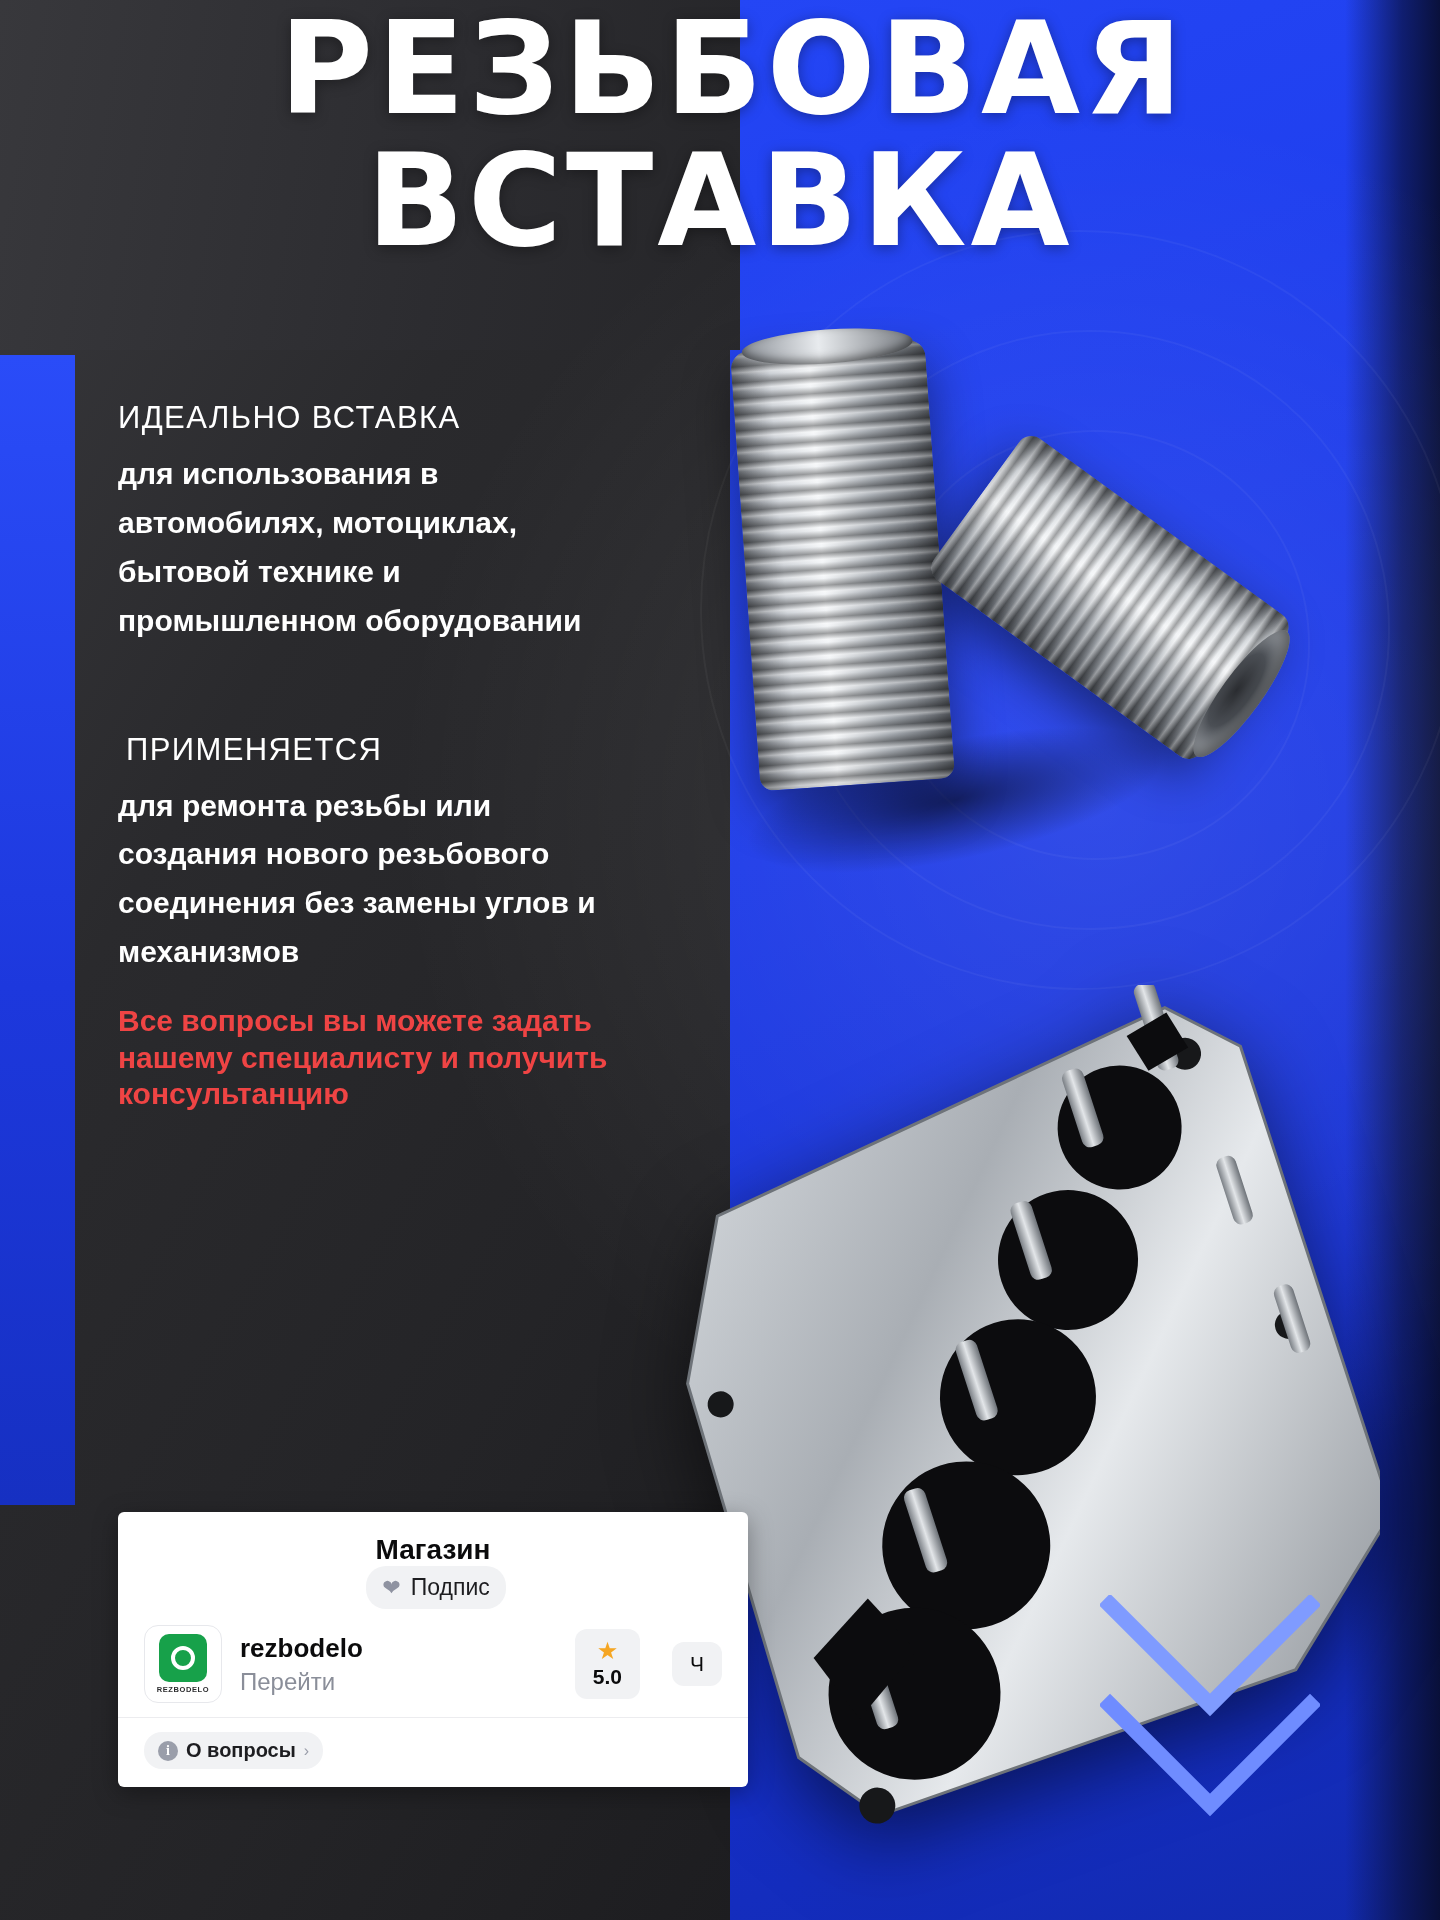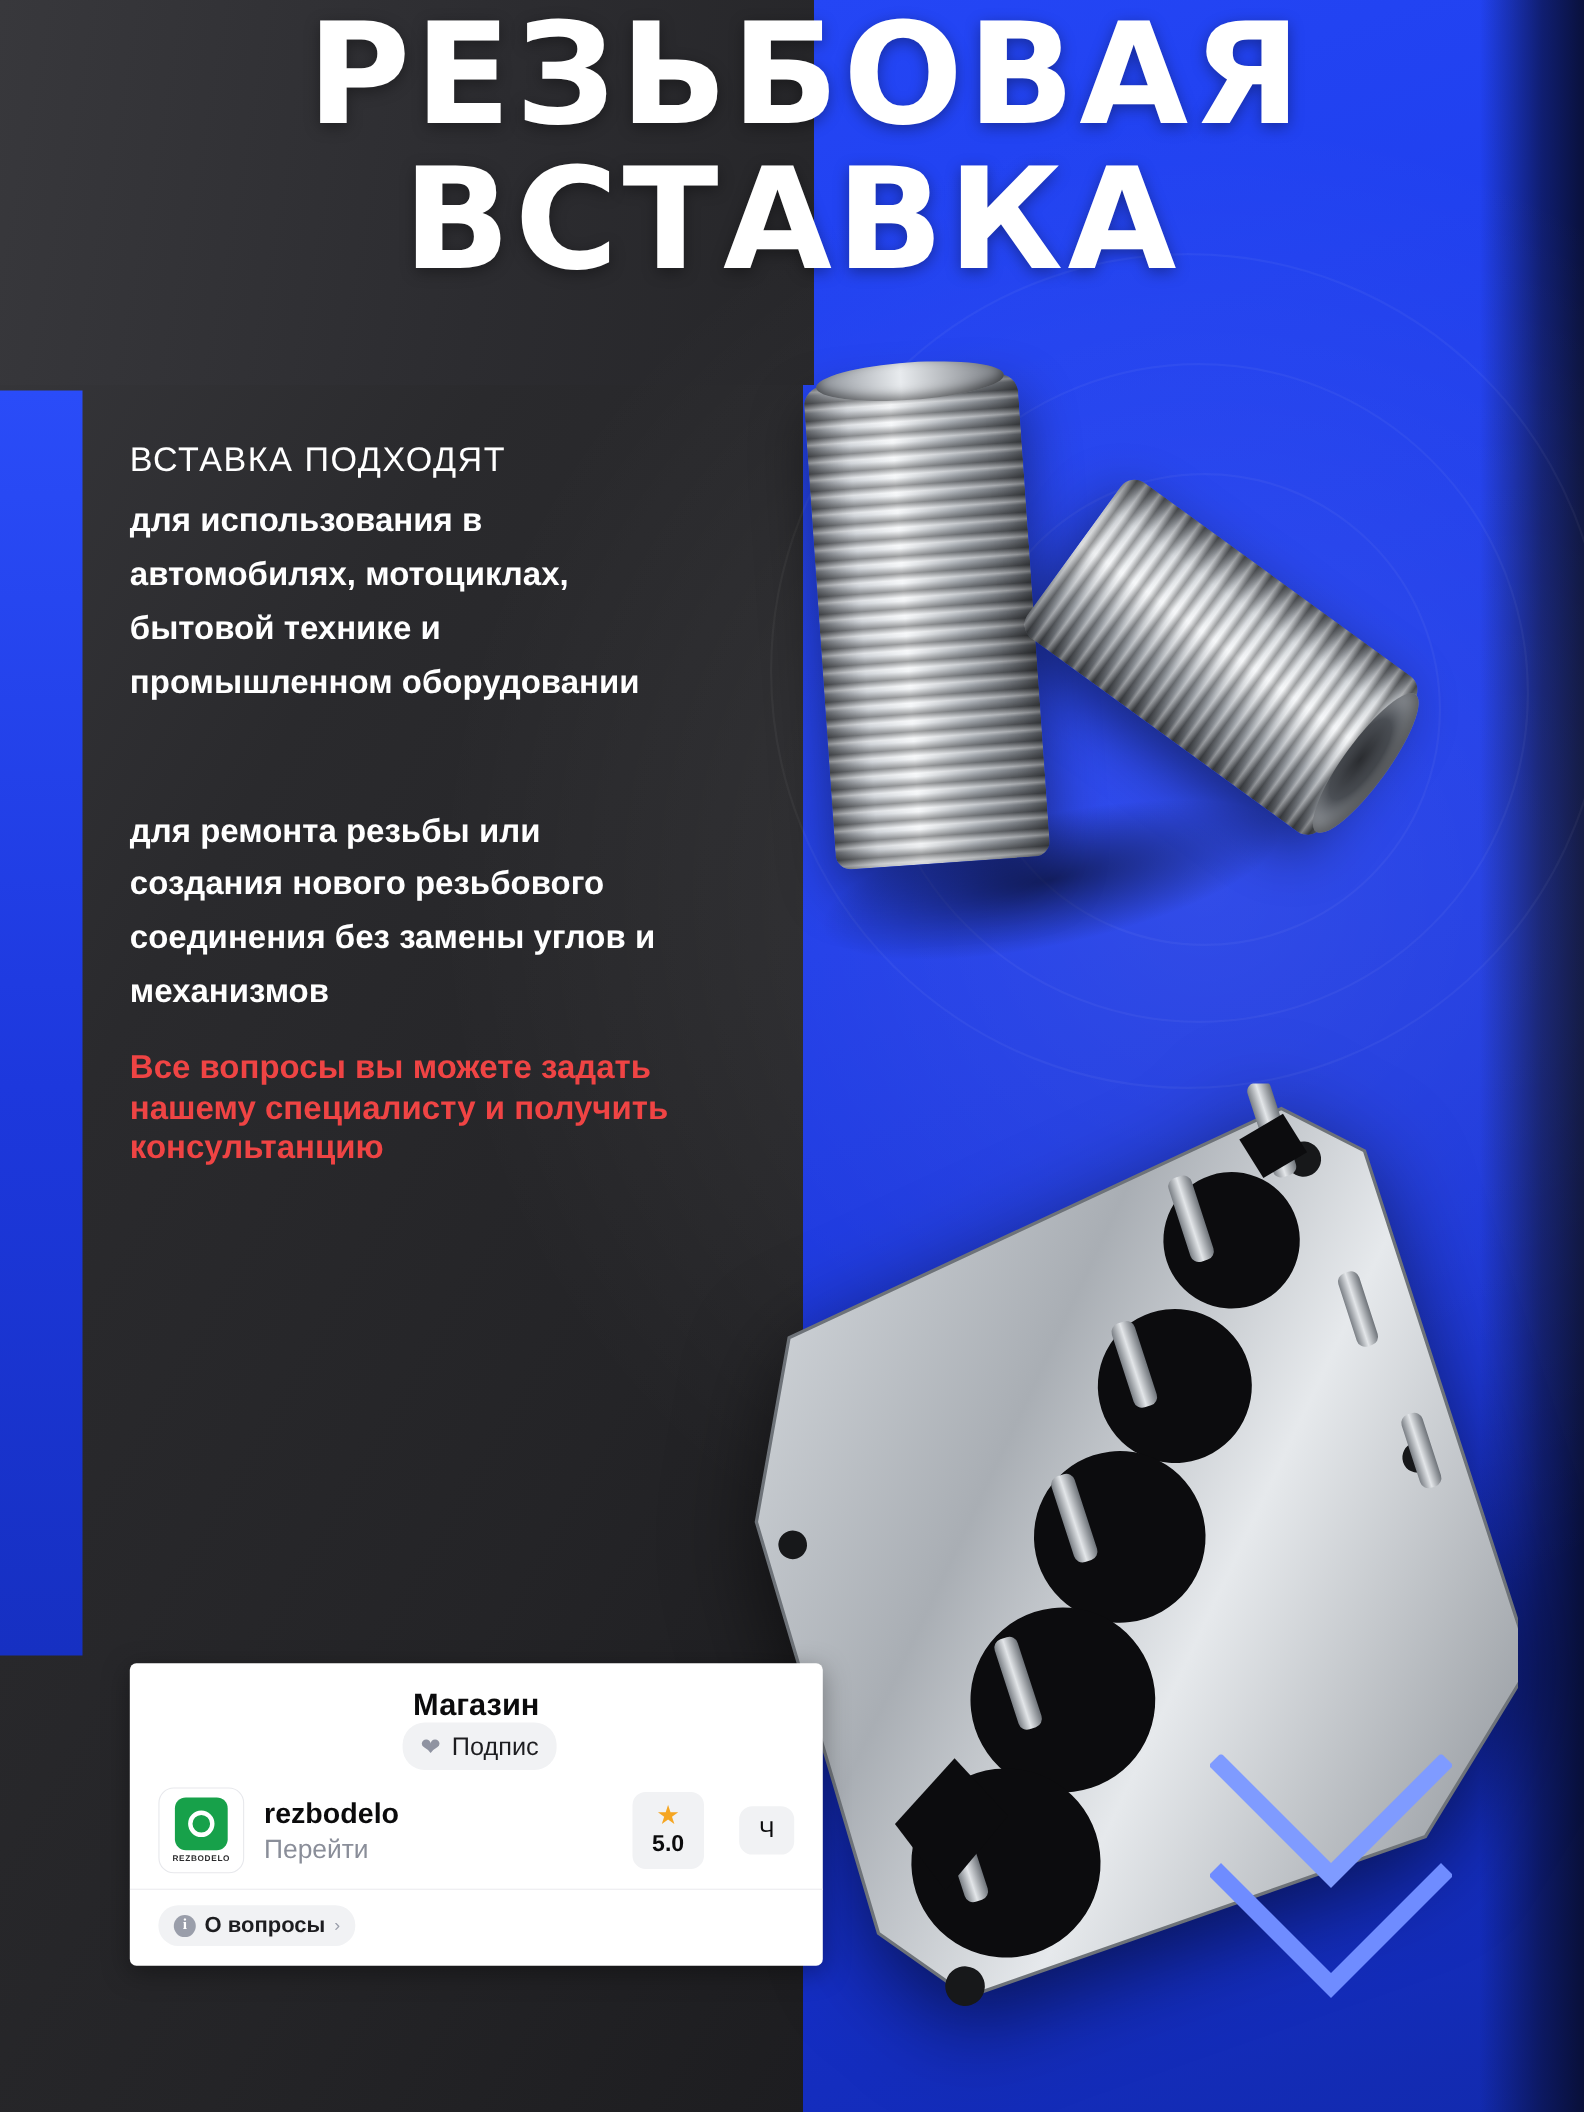--- a/index.html
+++ b/index.html
@@ -400,24 +400,25 @@
       <rect x="145" y="600" width="22" height="90" rx="8" fill="url(#stud)"></rect>
       <rect x="640" y="250" width="20" height="70" rx="8" fill="url(#stud)"></rect>
       <rect x="655" y="390" width="20" height="70" rx="8" fill="url(#stud)"></rect>
       <path d="M105 600 L175 560 L205 625 L130 672 Z" fill="#0c0c0e"></path>
       <path d="M595 105 L640 95 L650 135 L605 145 Z" fill="#0c0c0e"></path>
     </g>
   </svg>
 
   <div class="text-col">
     <div class="block-1">
-      <div class="lead">ВСТАВКА ПОДХОДЯТ</div>
+      <div class="lead">ИДЕАЛЬНО ВСТАВКА</div>
       <div class="body-text">для использования в автомобилях, мотоциклах, бытовой технике и промышленном оборудовании</div>
     </div>
     <div class="block-2">
+      <div class="lead">ПРИМЕНЯЕТСЯ</div>
       <div class="body-text">для ремонта резьбы или создания нового резьбового соединения без замены углов и механизмов</div>
     </div>
     <div class="cta">Все вопросы вы можете задать нашему специалисту и получить консультанцию</div>
   </div>
 
   <div class="shop-card">
     <div class="shop-head">
       <div class="shop-title">Магазин</div>
       <div class="subscribe">
         <span class="heart-icon">❤</span>

